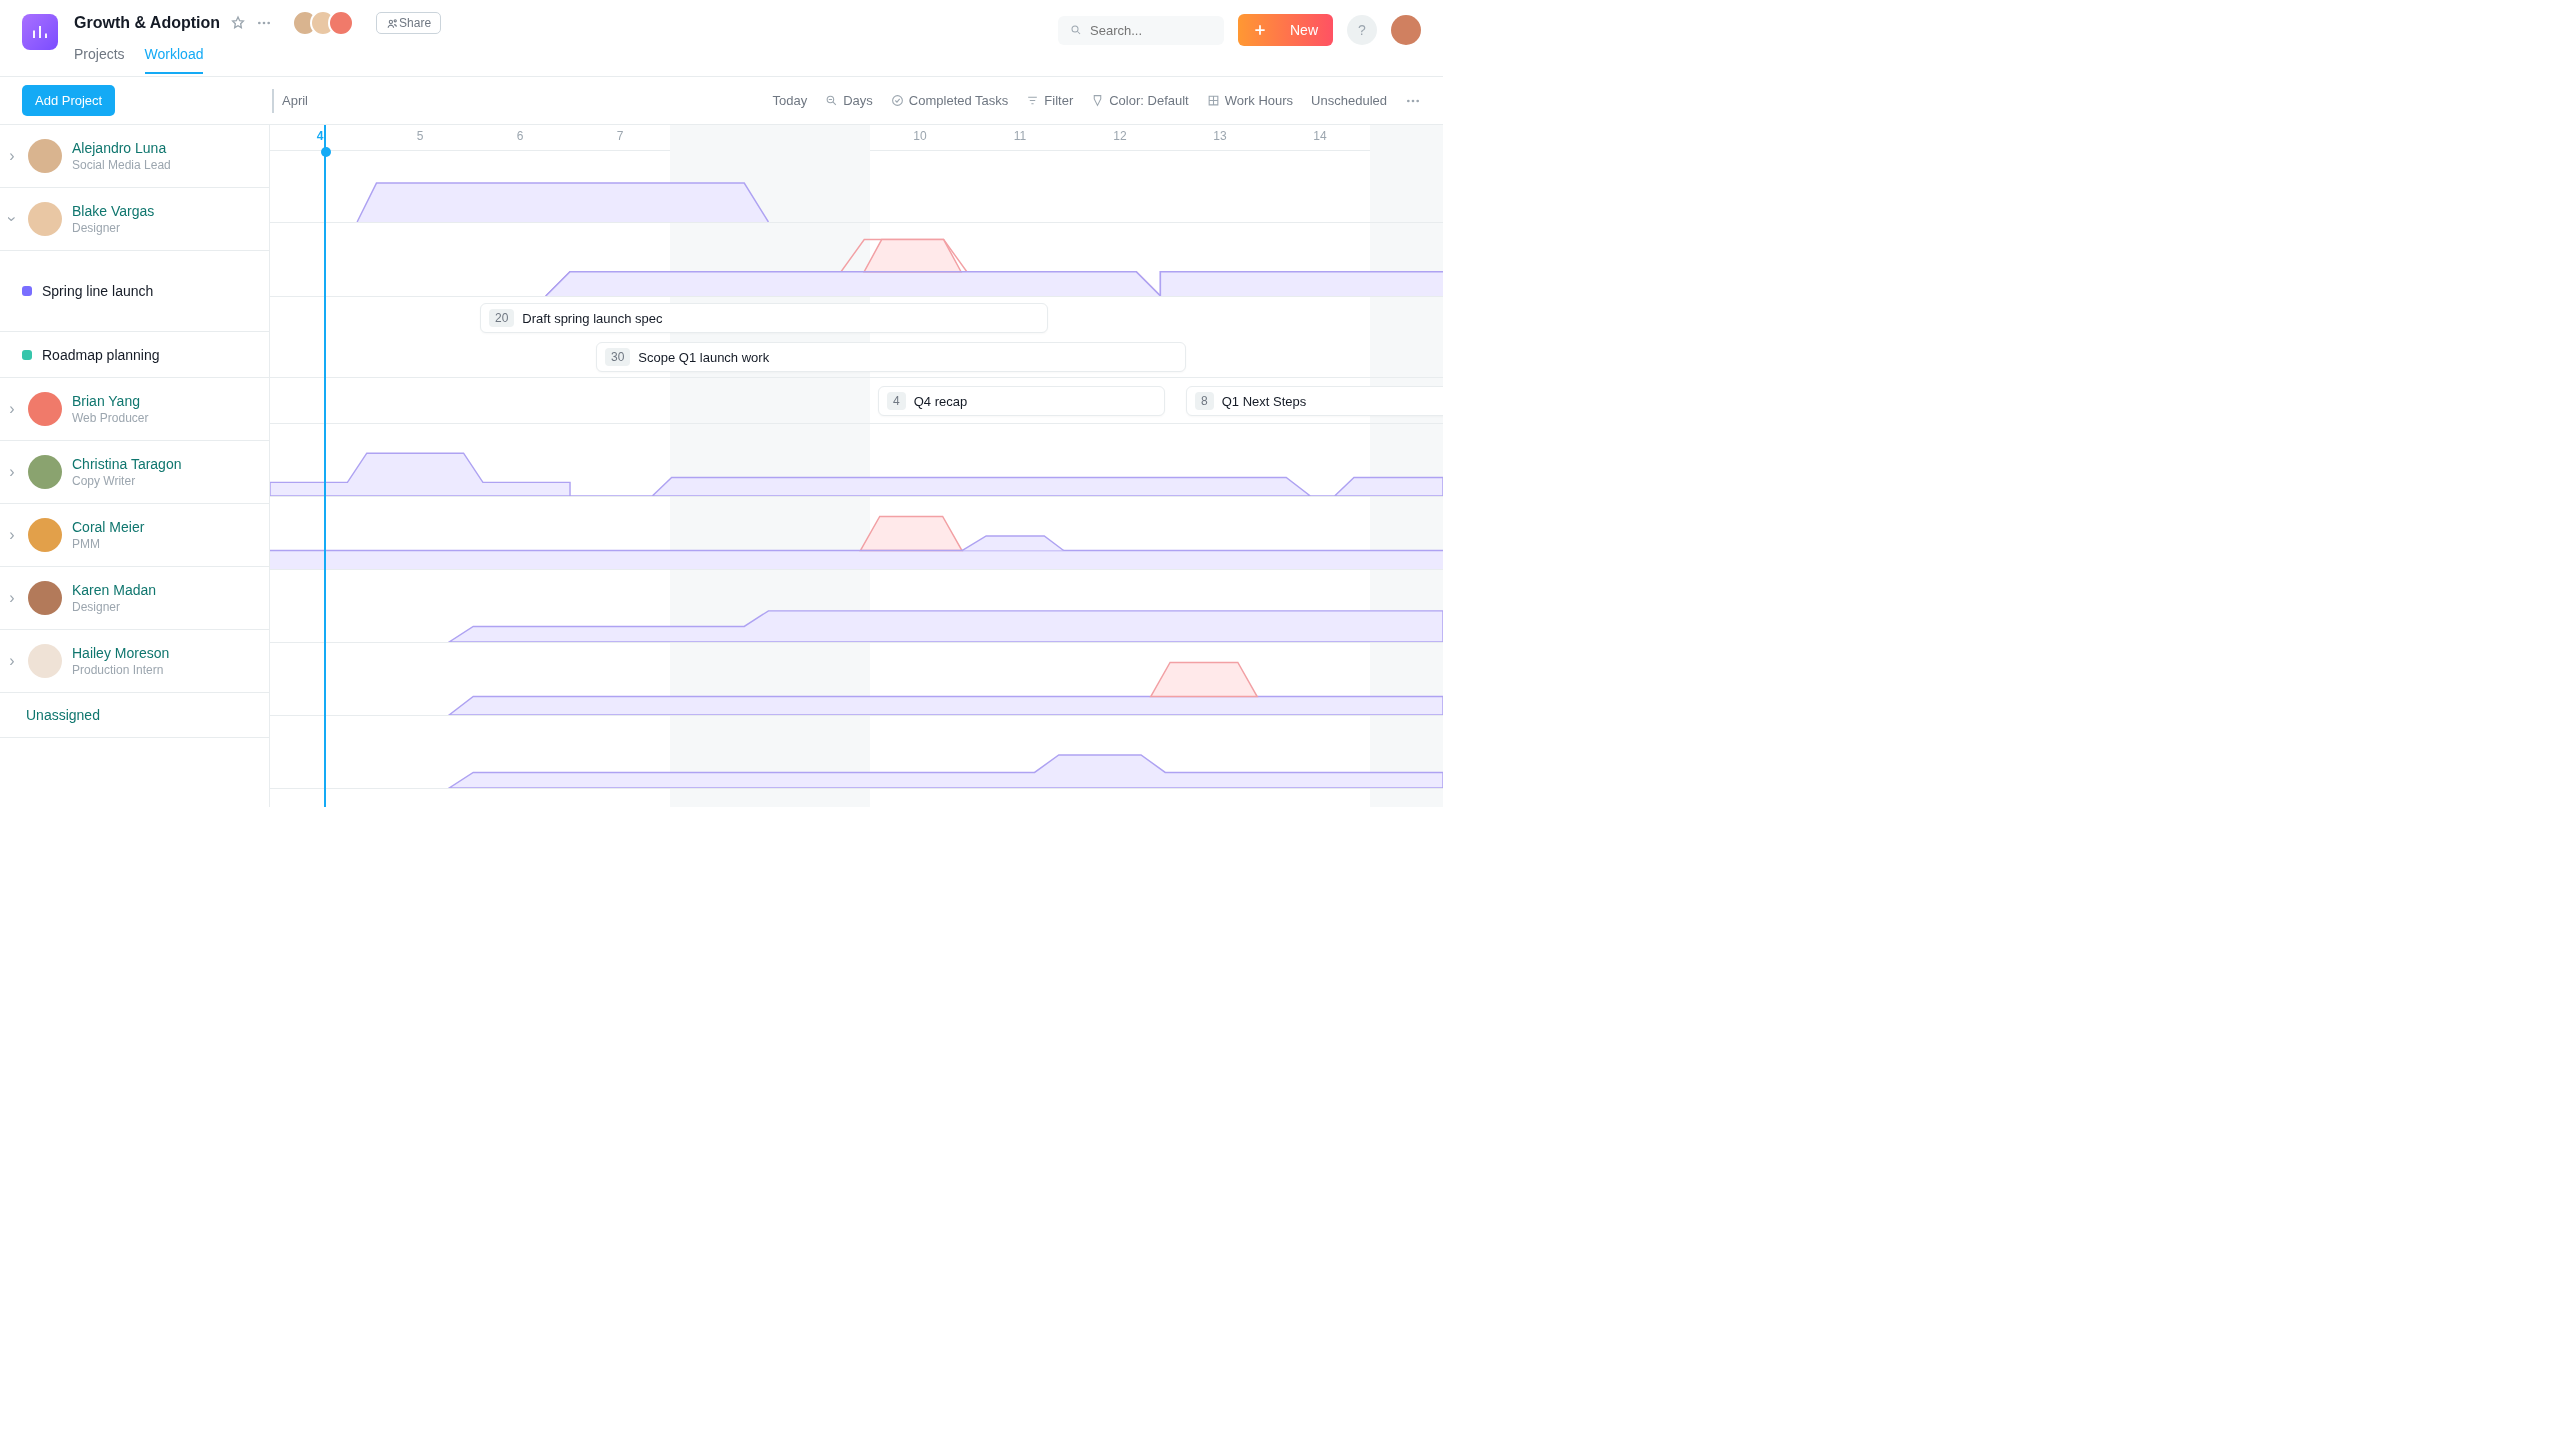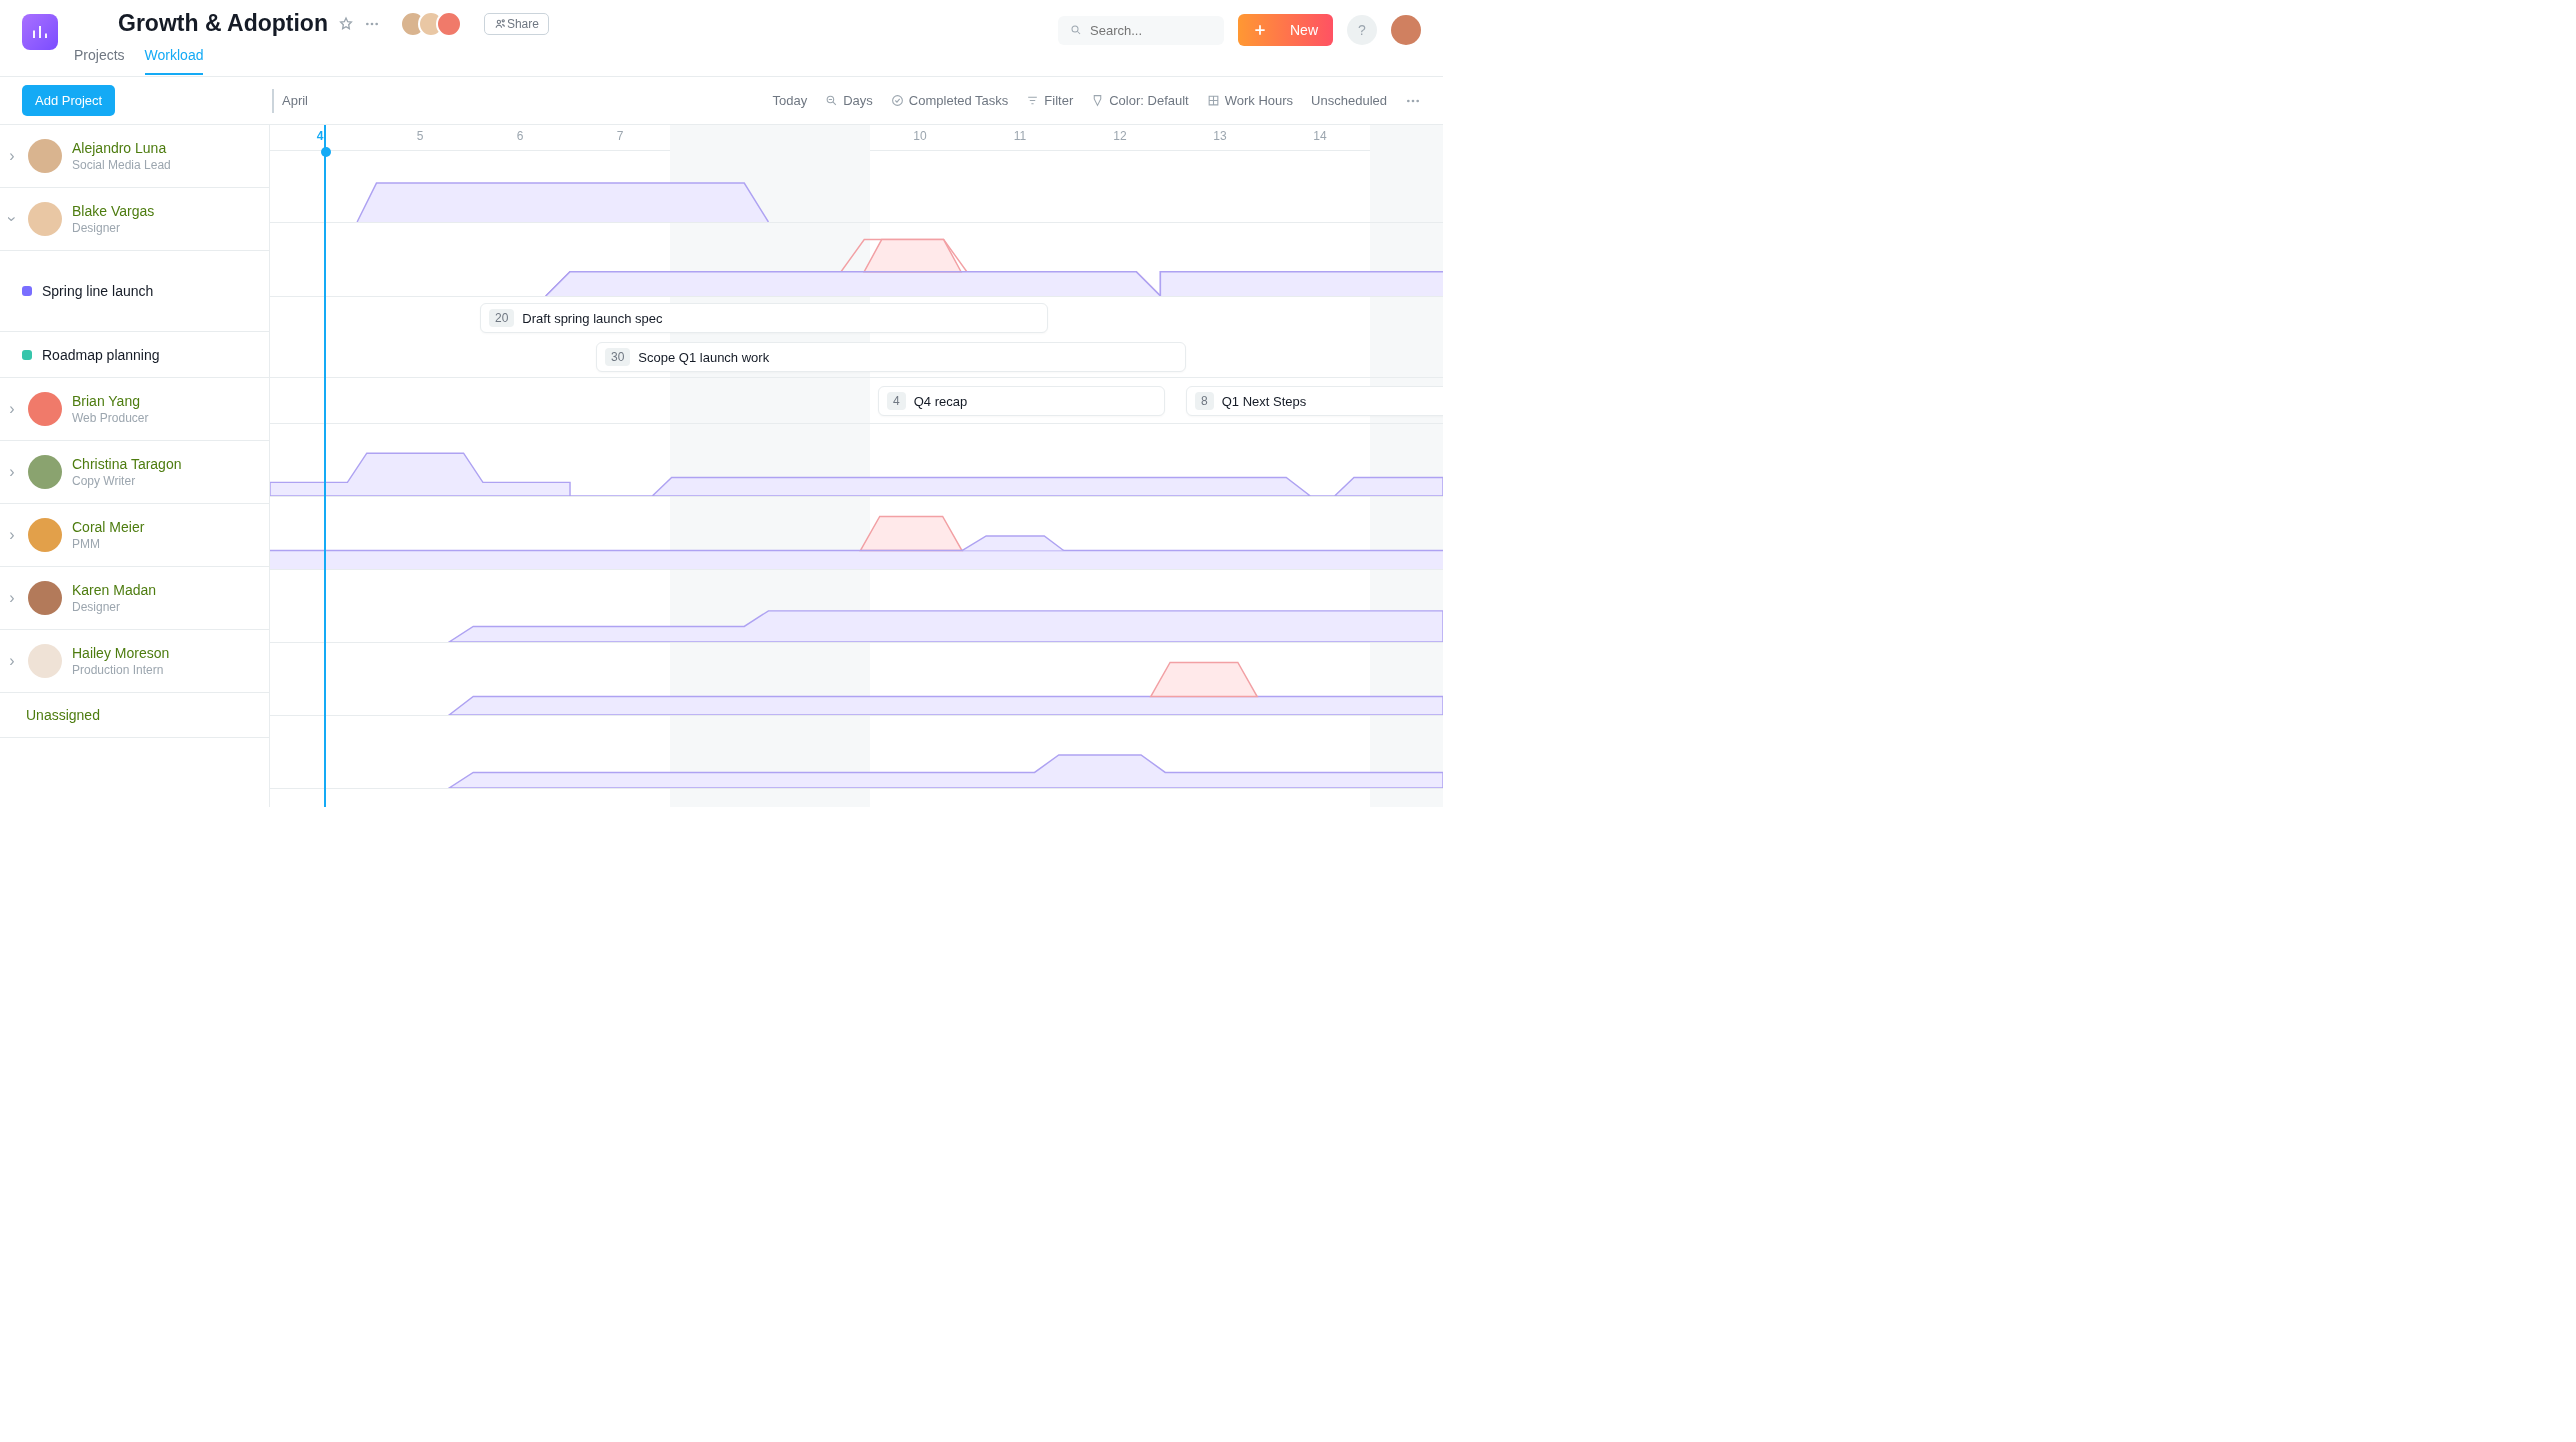--- a/index.html
+++ b/index.html
@@ -22,21 +22,21 @@
   width: 36px; height: 36px;
   background: linear-gradient(135deg, #a970ff, #7b4dff);
   border-radius: 8px;
   display: flex; align-items: center; justify-content: center;
   margin-right: 16px;
   margin-top: 4px;
 }
 .dash-icon svg { width: 18px; height: 18px; }
 .header-main { flex: 1; }
 .title-row { display: flex; align-items: center; gap: 10px; }
-.page-title { font-size: 23px; font-weight: 600; margin-left: 44px; }
+.page-title { font-size: 16px; font-weight: 600; }
 .icon-btn {
   color: #6f7782; cursor: pointer;
   display: inline-flex; align-items: center; justify-content: center;
 }
 .avatars { display: flex; margin-left: 18px; }
 .avatar {
   width: 26px; height: 26px; border-radius: 50%;
   border: 2px solid #fff; margin-left: -8px;
   background: #ccc;
 }
@@ -107,21 +107,21 @@
   cursor: pointer;
 }
 .chev {
   width: 12px; color: #9ca6af;
   display: inline-flex; justify-content: center;
 }
 .person-avatar {
   width: 34px; height: 34px; border-radius: 50%; flex: none;
 }
 .person-meta { display: flex; flex-direction: column; }
-.person-name { font-size: 14px; font-weight: 500; color: #4d7c0f; }
+.person-name { font-size: 14px; font-weight: 500; color: #0f766e; }
 .person-role { font-size: 12px; color: #9ca6af; margin-top: 2px; }
 .sub-row {
   display: flex; align-items: center; gap: 10px;
   padding: 0 10px 0 22px; height: 81px;
   border-bottom: 1px solid #e8ecee;
   font-size: 14px; color: #151b26;
 }
 .sq { width: 10px; height: 10px; border-radius: 3px; flex: none; }
 
 .timeline { flex: 1; position: relative; overflow: hidden; }

